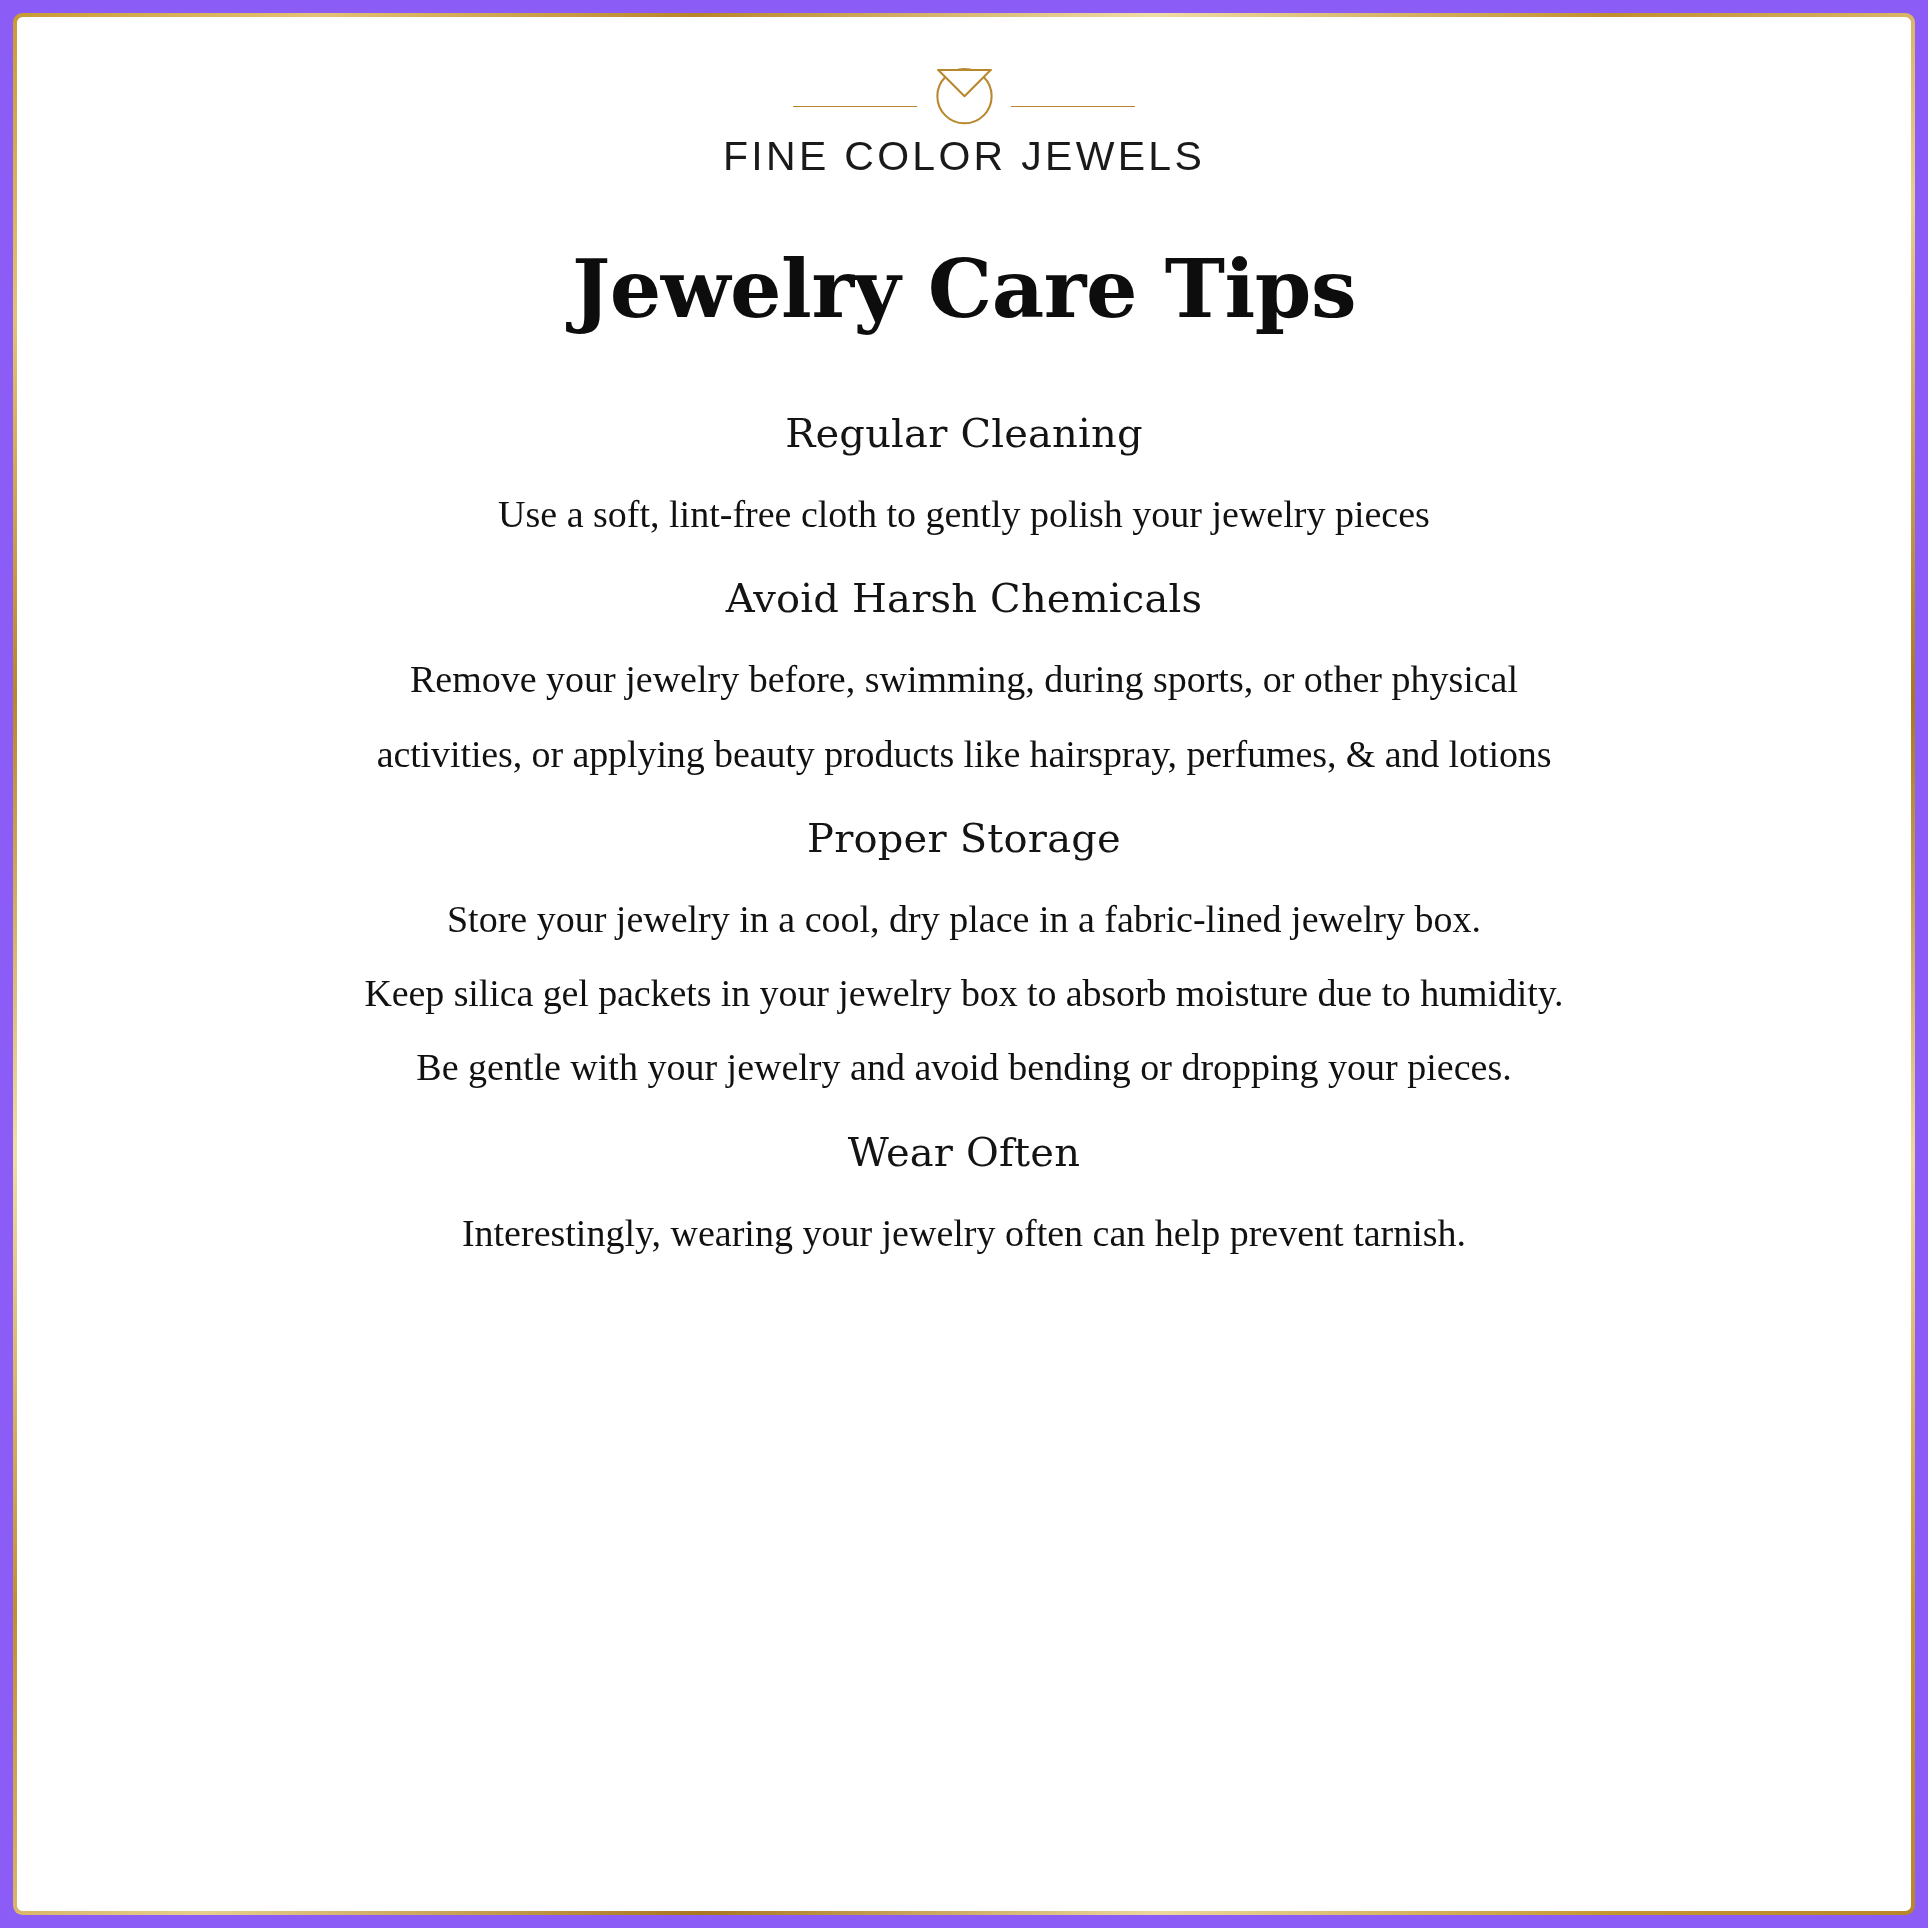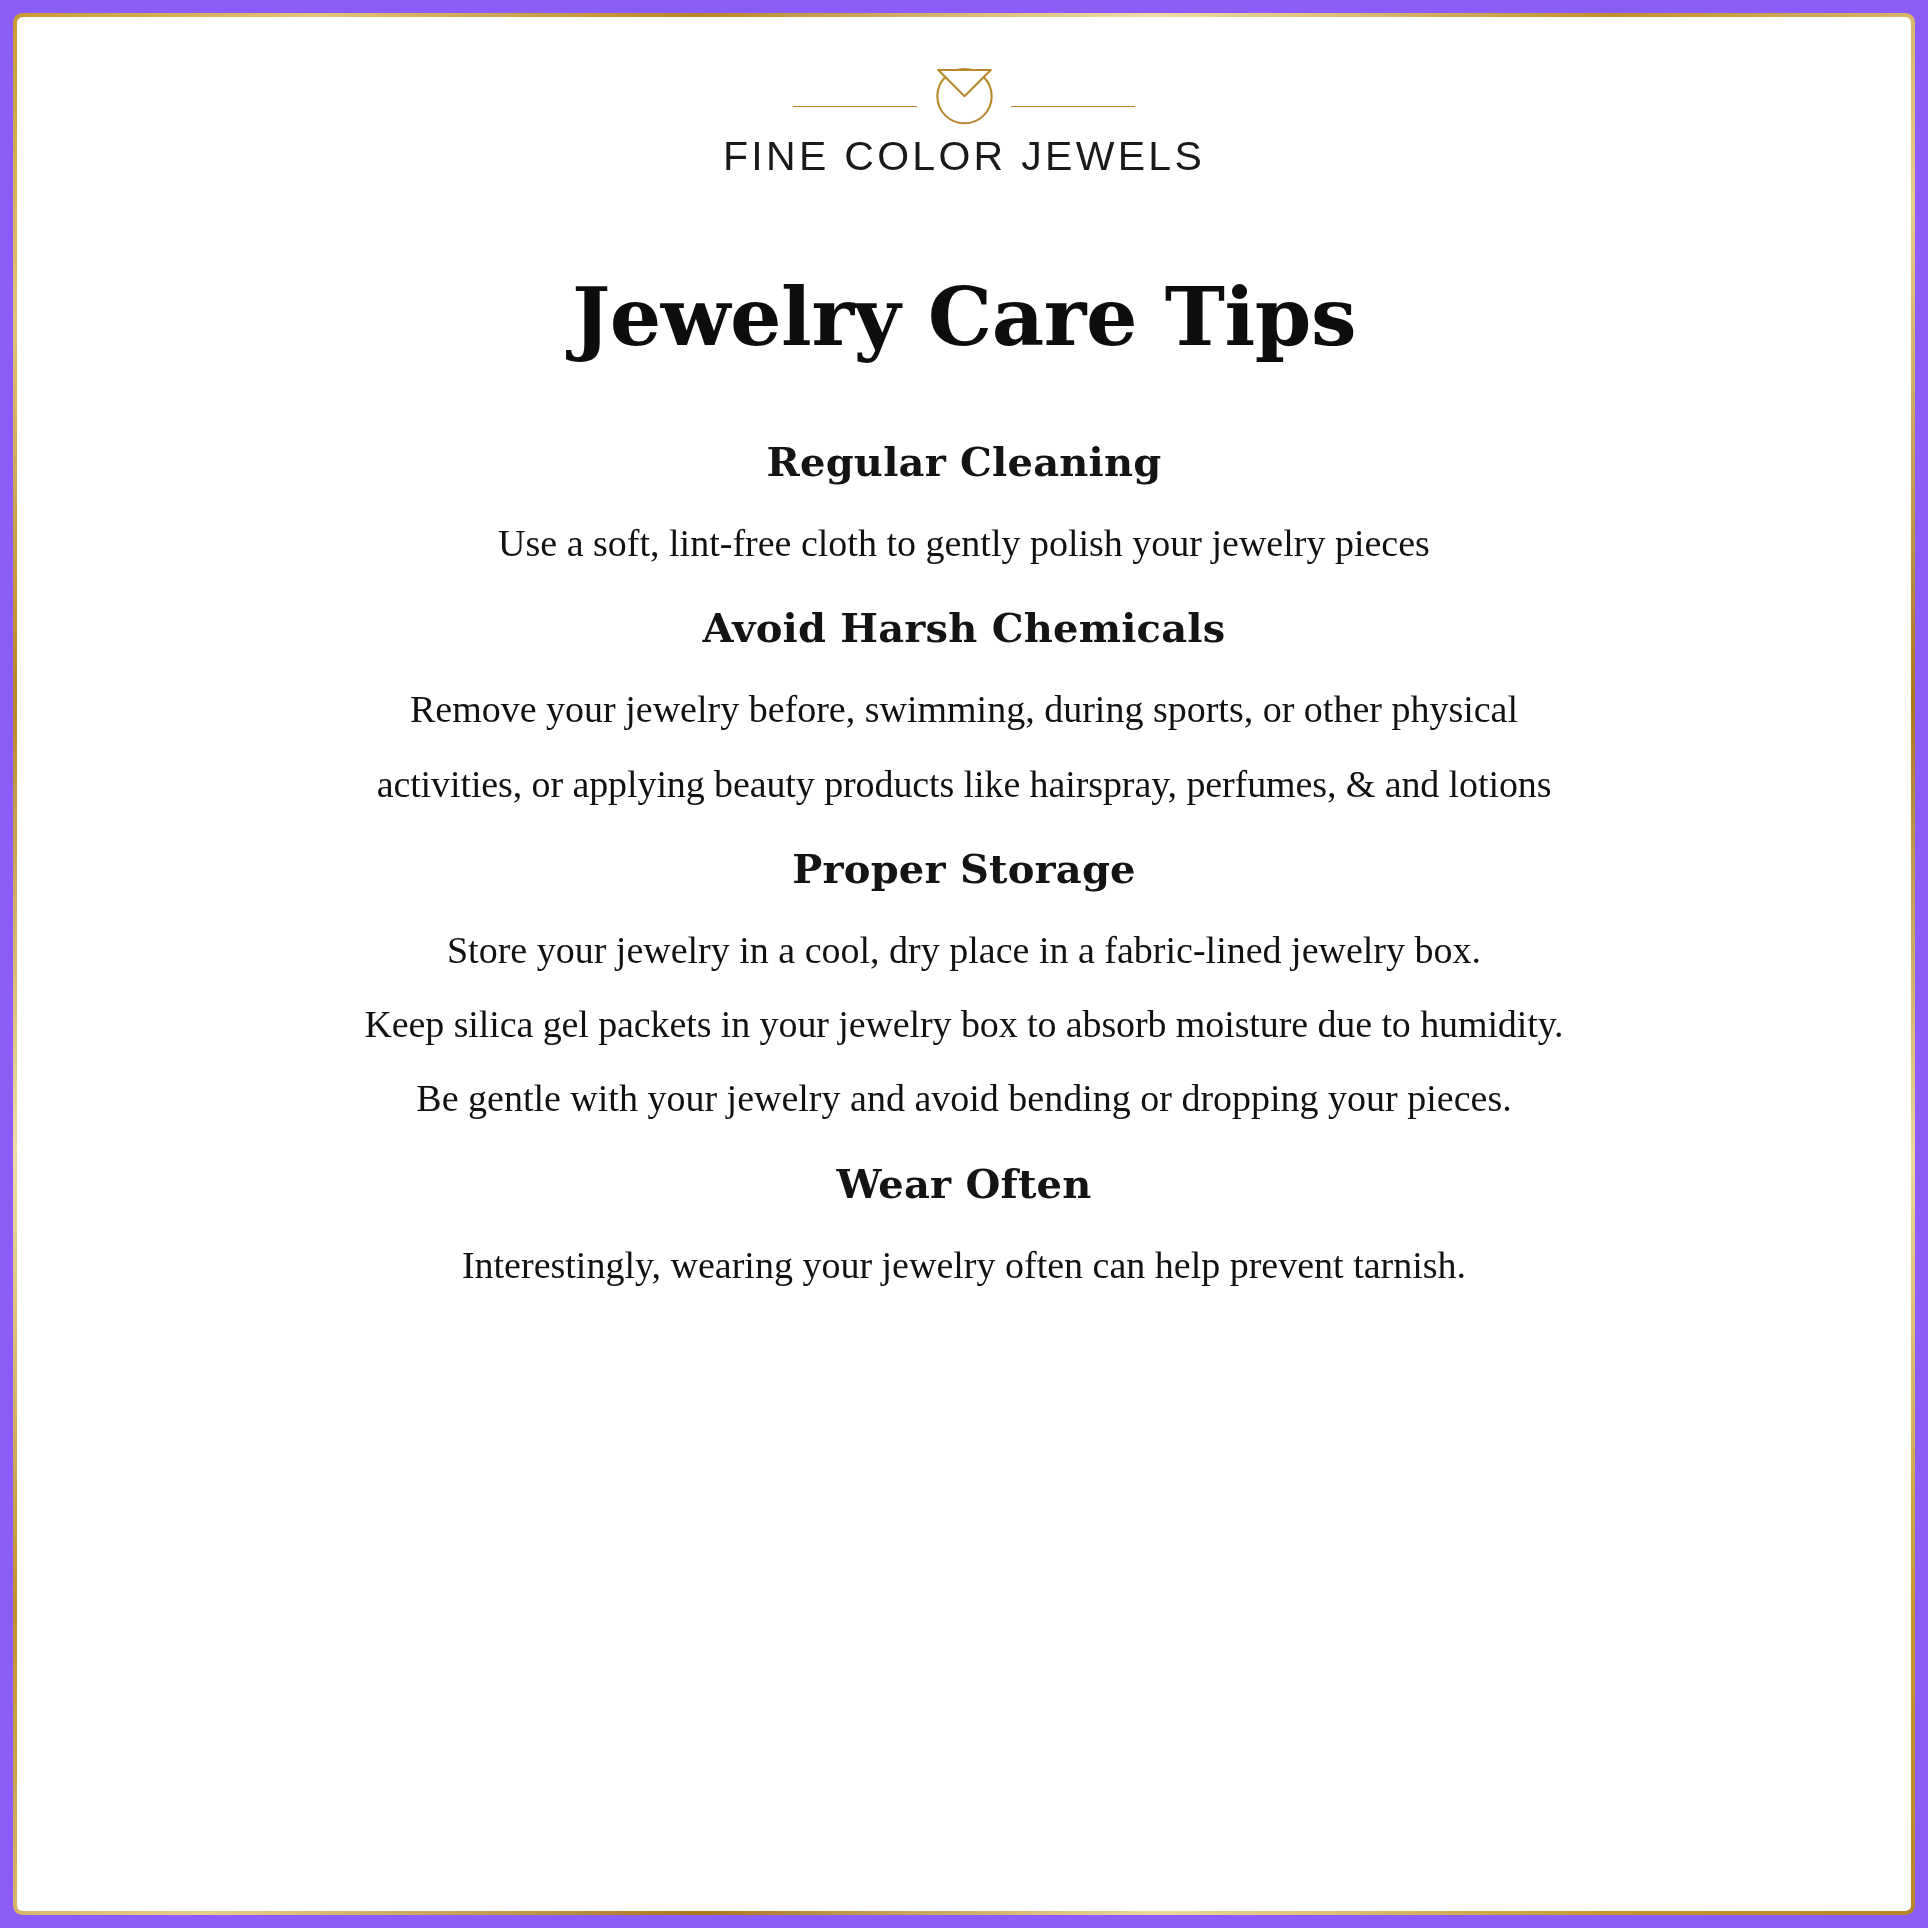--- a/index.html
+++ b/index.html
@@ -96,40 +96,40 @@
     font-family: "Liberation Sans", sans-serif;
     font-size: 41px;
     letter-spacing: 3.3px;
     color: #1a1a1a;
     font-weight: 400;
     white-space: nowrap;
   }
 
   
   .title {
-    margin-top: 94px;
+    margin-top: 66px;
     font-family: "DejaVu Serif", serif;
     font-weight: 700;
     font-size: 81px;
     line-height: 1.05;
     color: #0d0d0d;
     letter-spacing: -0.5px;
     text-align: center;
   }
 
   
   .sections {
     margin-top: 51px;
   }
   .section {
     margin-bottom: 0;
   }
   .section-heading {
     font-family: "DejaVu Serif", serif;
-    font-weight: 700;
+    font-weight: 400;
     font-size: 40px;
     color: #141414;
     margin: 0 0 0 0;
     padding: 24.5px 0 21px 0;
     letter-spacing: 0.2px;
   }
   .section-line {
     font-family: "Liberation Serif", serif;
     font-size: 38px;
     color: #111111;

